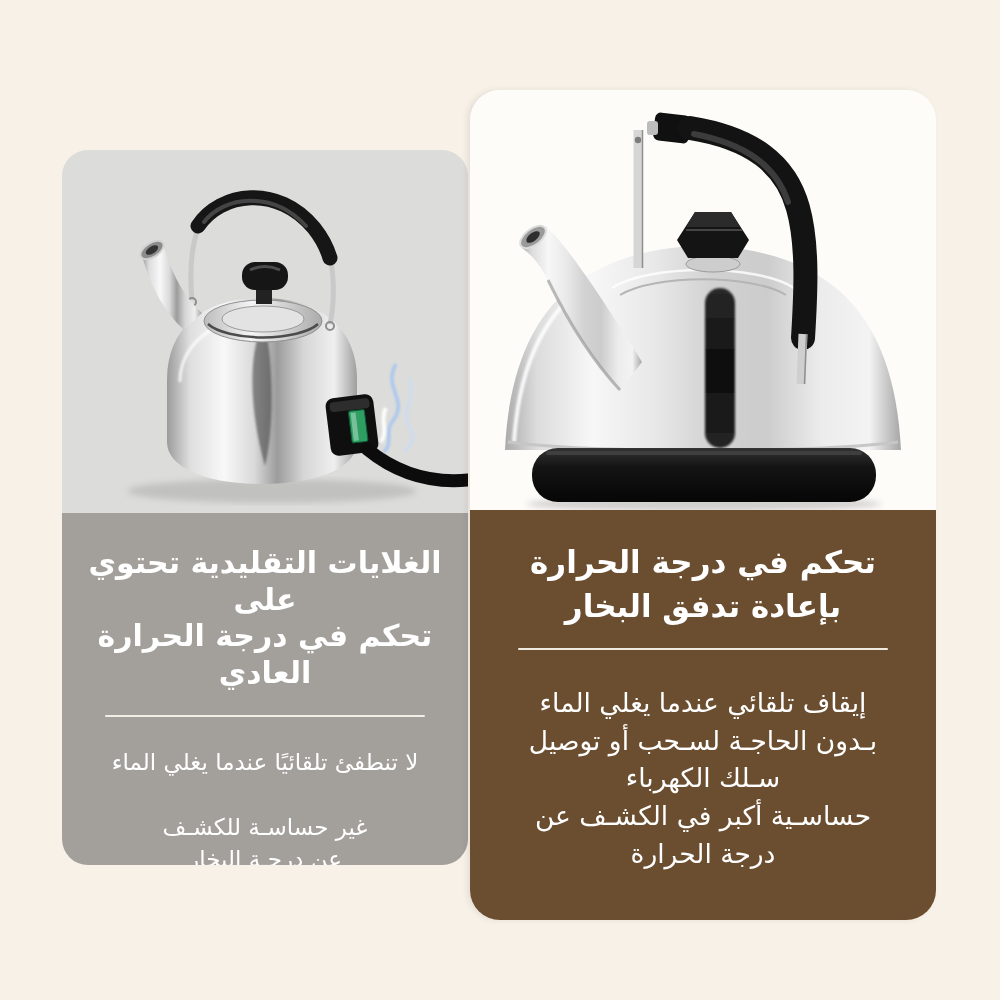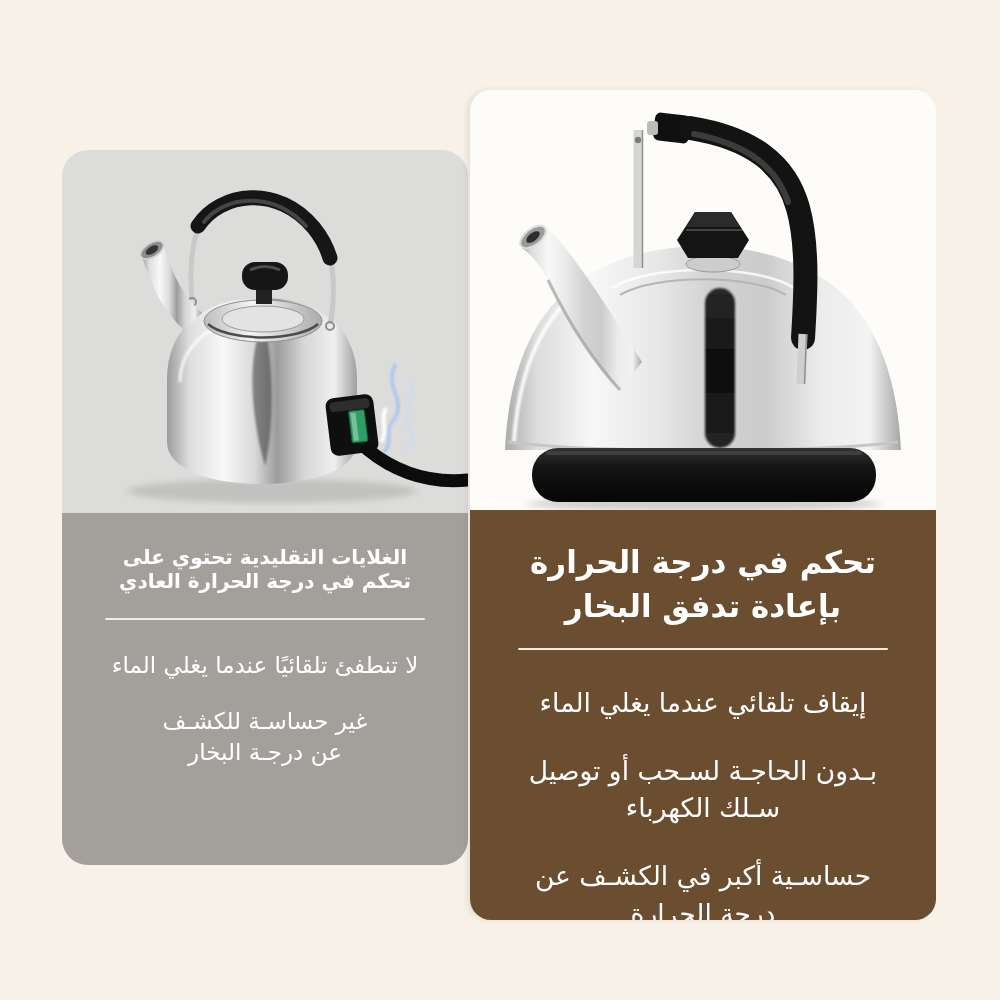--- a/index.html
+++ b/index.html
@@ -5,37 +5,37 @@
   html,body{margin:0;padding:0;}
   body{
     width:1000px;height:1000px;
     font-family:"DejaVu Sans",sans-serif;
     background:var(--page_bg,#f7f1e8);
     overflow:hidden;
   }
   .canvas{position:relative;width:1000px;height:1000px;background:var(--page_bg,#f7f1e8);}
   .card{position:absolute;overflow:hidden;display:flex;flex-direction:column;}
   .card-left{left:62px;top:150px;width:406px;height:715px;border-radius:26px;}
-  .card-right{left:470px;top:90px;width:466px;height:830px;border-radius:21px;box-shadow:-3px 0 6px rgba(0,0,0,.08);}
+  .card-right{left:470px;top:90px;width:466px;height:830px;border-radius:30px;box-shadow:-3px 0 6px rgba(0,0,0,.08);}
   .img-area{position:relative;flex:none;}
   .card-left  .img-area{height:363px;background:var(--left_image_bg,#dcdcda);}
   .card-right .img-area{height:420px;background:var(--right_image_bg,#fdfcf9);}
   .img-area svg{position:absolute;inset:0;width:100%;height:100%;display:block;}
   .text-area{flex:1;direction:rtl;text-align:center;color:var(--text,#ffffff);}
   .card-left  .text-area{background:var(--left_text_bg,#a3a09c);padding-top:32px;}
   .card-right .text-area{background:var(--right_text_bg,#6b4d30);padding-top:30px;}
   .heading{margin:0;white-space:pre-line;font-weight:bold;}
-  .card-left  .heading{font-size:20px;line-height:1.22;}
+  .card-left  .heading{font-size:30px;line-height:1.22;}
   .card-right .heading{font-size:31px;line-height:1.42;}
   .divider{height:2px;background:var(--divider,#f6f2ea);opacity:.95;border-radius:1px;}
   .card-left  .divider{width:320px;margin:24px auto 0;}
   .card-right .divider{width:370px;margin:20px auto 0;}
   .features{display:flex;flex-direction:column;}
-  .card-left  .features{gap:24px;margin-top:30px;}
-  .card-right .features{gap:30px;margin-top:34px;}
+  .card-left  .features{gap:33px;margin-top:30px;}
+  .card-right .features{margin-top:34px;}
   .feature{margin:0;white-space:pre-line;}
   .card-left  .feature{font-size:23px;line-height:1.38;}
   .card-right .feature{font-size:26.5px;line-height:1.42;}
 </style>
 </head>
 <body>
 
 <div class="canvas">
 
   <section class="card card-left">

